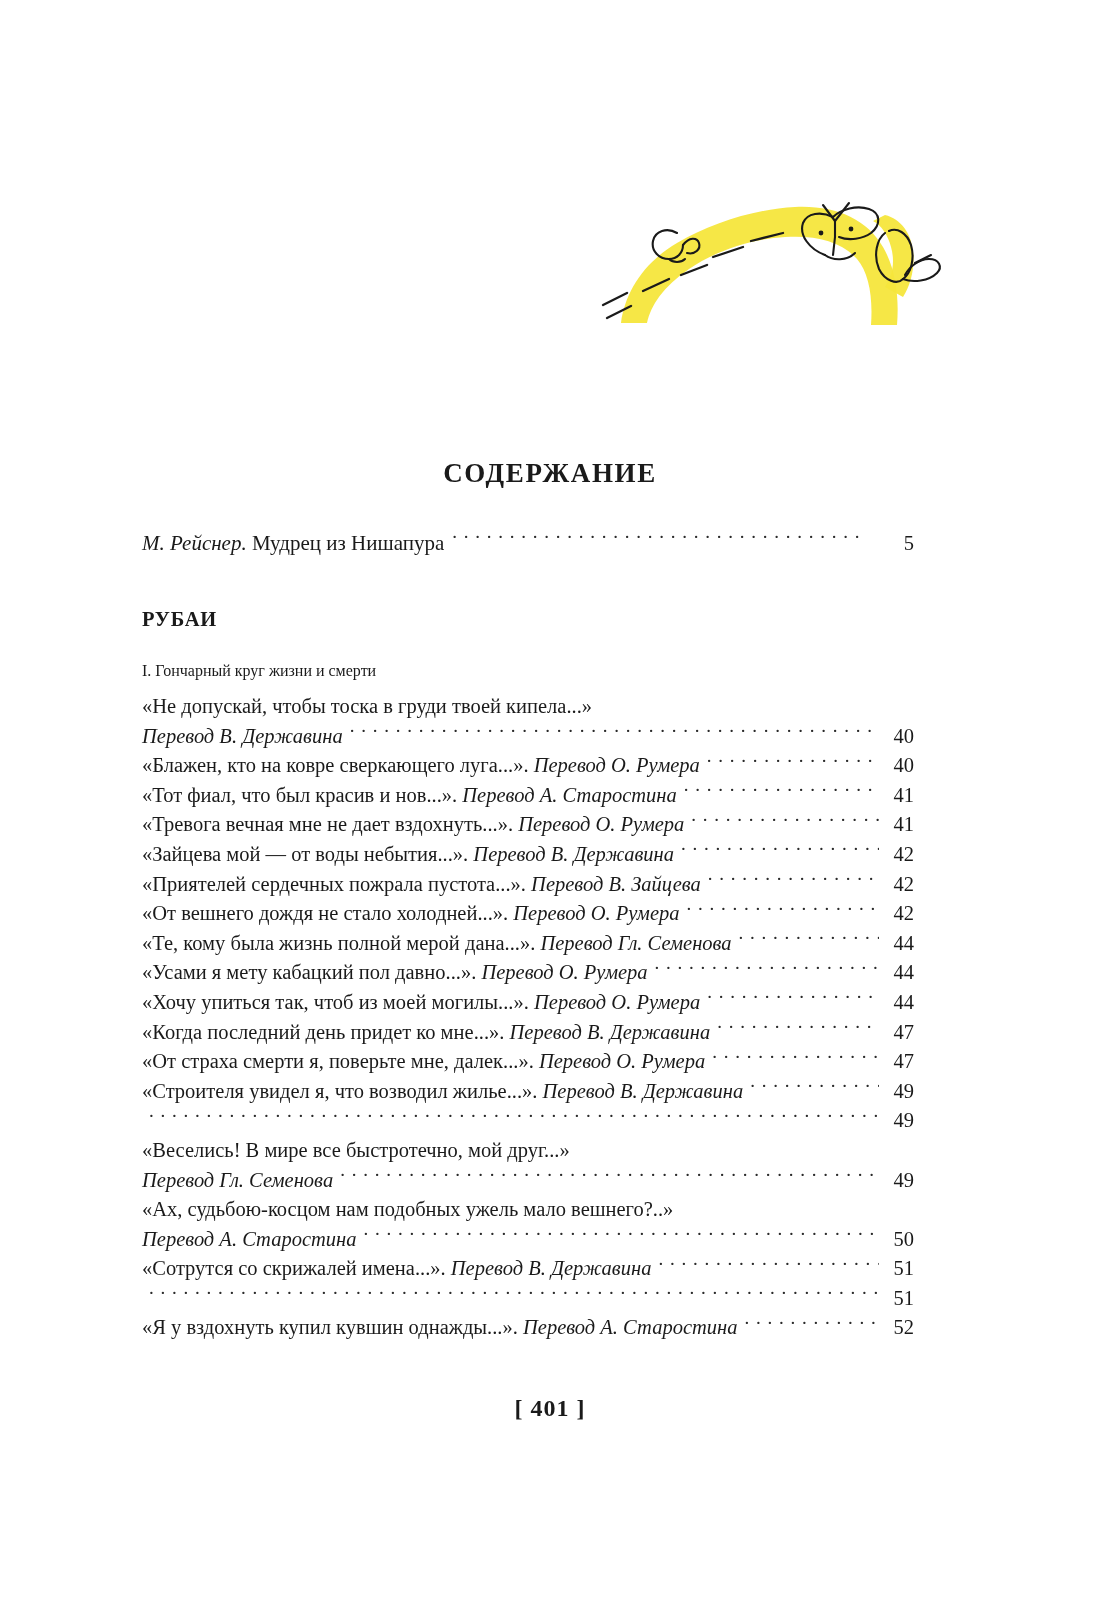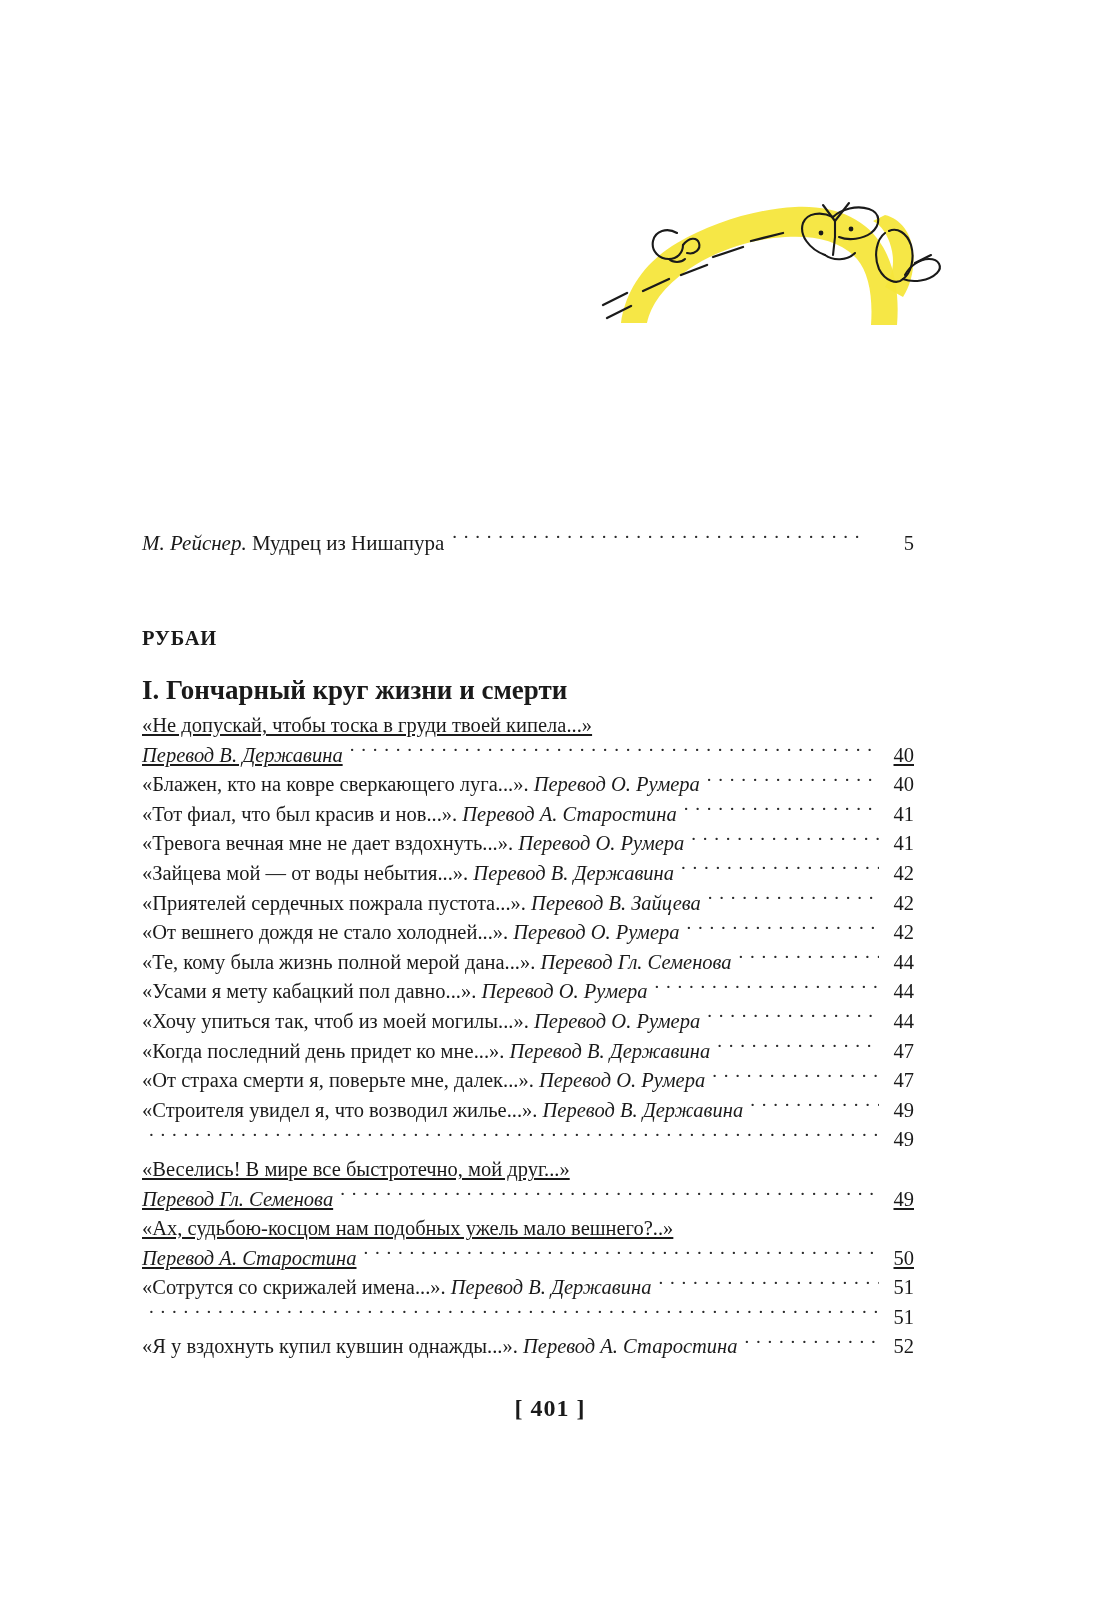--- a/index.html
+++ b/index.html
@@ -94,34 +94,34 @@
   .intro-entry { margin-bottom: 0; }
   .intro-row { font-size: 21px; line-height: 30px; }
   .intro-row .pg { min-width: 48px; }
   .intro-row .leader { margin: 0 6px 0 8px; }
 
   
   .section-head {
     font-size: 20.5px;
     font-weight: bold;
     letter-spacing: 0.8px;
-    margin-top: 66px;
+    margin-top: 47px;
     margin-bottom: 0;
     line-height: 28px;
   }
   .sub-head {
-    font-size: 27px;
-    font-weight: bold;
+    font-size: 16px;
+    font-weight: normal;
     margin-top: 24px;
     margin-bottom: 7px;
     line-height: 28px;
   }
 
   
-  .entry-wrap { font-size: 20.5px; line-height: 29.6px; text-decoration: underline; }
+  .entry-wrap { font-size: 20.5px; line-height: 29.6px; }
   .entry-wrap .first-line { white-space: nowrap; }
 
   
   .folio {
     position: absolute;
     left: 0;
     top: 1395px;
     width: 1100px;
     text-align: center;
     font-size: 24px;
@@ -174,20 +174,21 @@
         <line x1="18" y1="130" x2="42" y2="118"></line>
         <line x1="22" y1="143" x2="46" y2="131"></line>
         <line x1="58" y1="116" x2="84" y2="104"></line>
         <line x1="96" y1="100" x2="122" y2="90"></line>
         <line x1="128" y1="82" x2="158" y2="72"></line>
         <line x1="166" y1="66" x2="198" y2="58"></line>
       </g>
     </svg>
   </div>
 
+  <div class="toc-title">СОДЕРЖАНИЕ</div>
 
   <div class="content">
 
     <div class="intro-entry">
       <div class="entry intro-row">
         <span class="txt">
           <span class="ital">М. Рейснер.</span><span> Мудрец из Нишапура</span>
         </span>
         <span class="leader"></span>
         <span class="pg">5</span>

